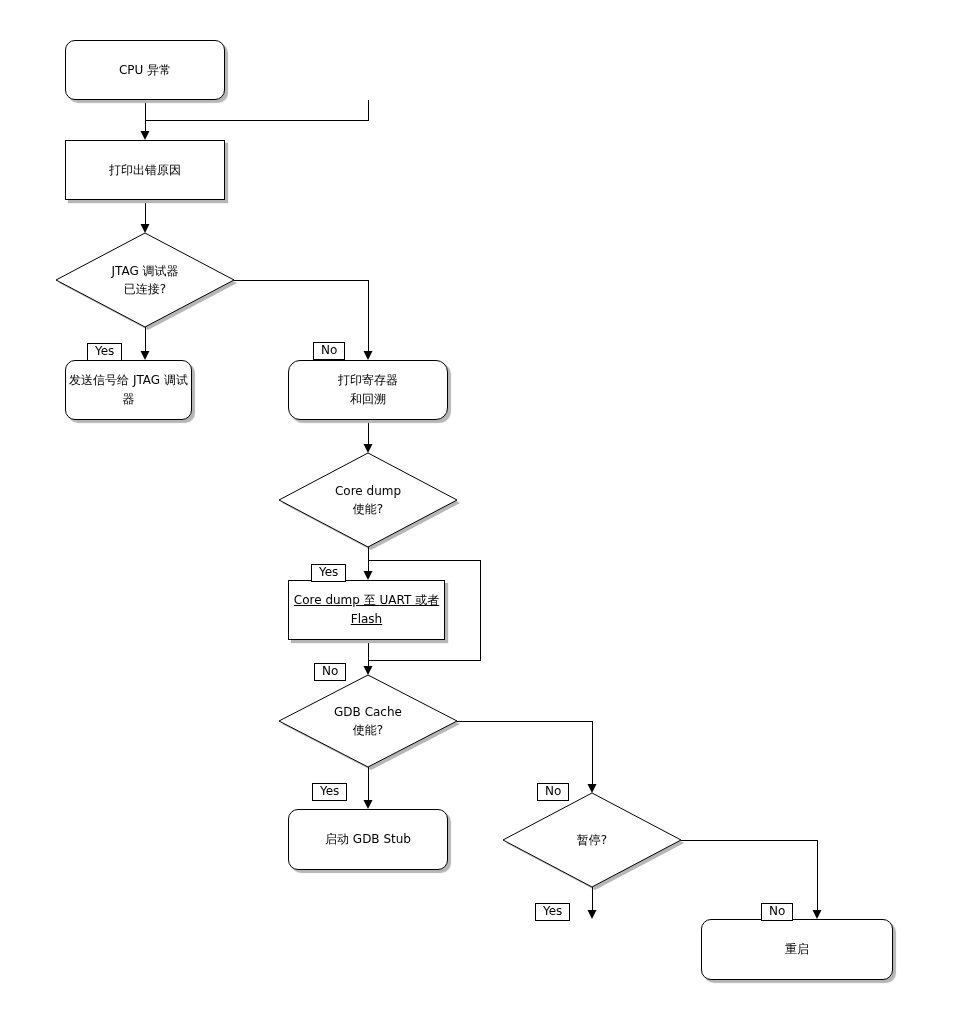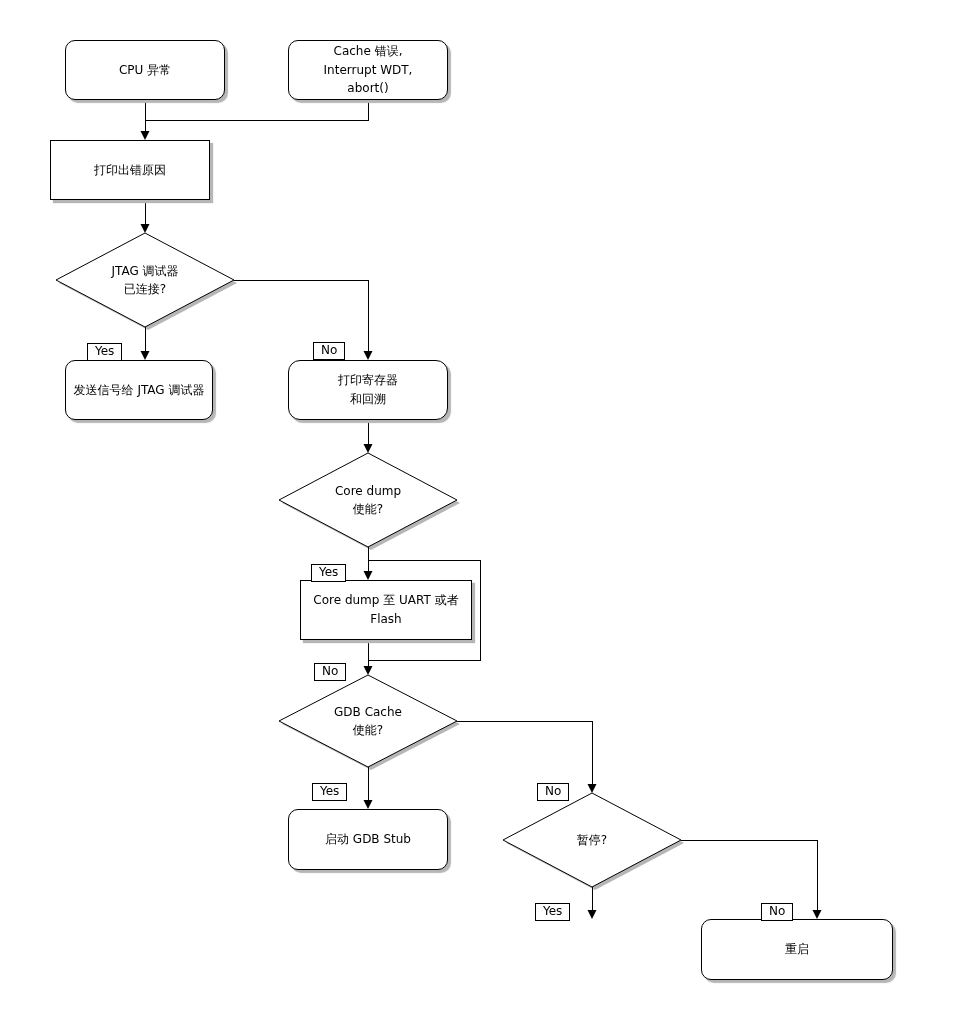--- a/index.html
+++ b/index.html
@@ -74,32 +74,29 @@
       <polygon points="363.5,666 372.5,666 368,675"></polygon>
       <polygon points="363.5,800 372.5,800 368,809"></polygon>
       <polygon points="587.5,784 596.5,784 592,793"></polygon>
       <polygon points="587.5,910 596.5,910 592,919"></polygon>
       <polygon points="812.5,910 821.5,910 817,919"></polygon>
     </g>
   </svg>
 
   <div class="node rounded" style="left:65px;top:40px;width:160px;height:60px;">CPU 异常</div>
 
-  <div class="node rounded" style="left:288px;top:40px;width:160px;height:60px;">Cache 错误,
-Interrupt WDT,
-abort()</div>
 
-  <div class="node" style="left:50px;top:140px;width:160px;height:60px;">打印出错原因</div>
+  <div class="node" style="left:65px;top:140px;width:160px;height:60px;">打印出错原因</div>
 
-  <div class="node rounded" style="left:65px;top:360px;width:148px;height:60px;">发送信号给 JTAG 调试器</div>
+  <div class="node rounded" style="left:65px;top:360px;width:127px;height:60px;">发送信号给 JTAG 调试器</div>
 
   <div class="node" style="left:288px;top:360px;width:160px;height:60px;border-radius:12px;">打印寄存器
 和回溯</div>
 
-  <div class="node" style="left:300px;top:580px;width:172px;height:60px;">Core dump 至 UART 或者 Flash</div>
+  <div class="node" style="left:288px;top:580px;width:157px;height:60px;text-decoration:underline;">Core dump 至 UART 或者 Flash</div>
 
   <div class="node rounded" style="left:288px;top:809px;width:160px;height:61px;">启动 GDB Stub</div>
 
 
   <div class="node rounded" style="left:701px;top:919px;width:192px;height:61px;">重启</div>
 
   <div class="diamond-label" style="left:145px;top:262px;">JTAG 调试器
 已连接?</div>
 
   <div class="diamond-label" style="left:368px;top:482px;">Core dump

